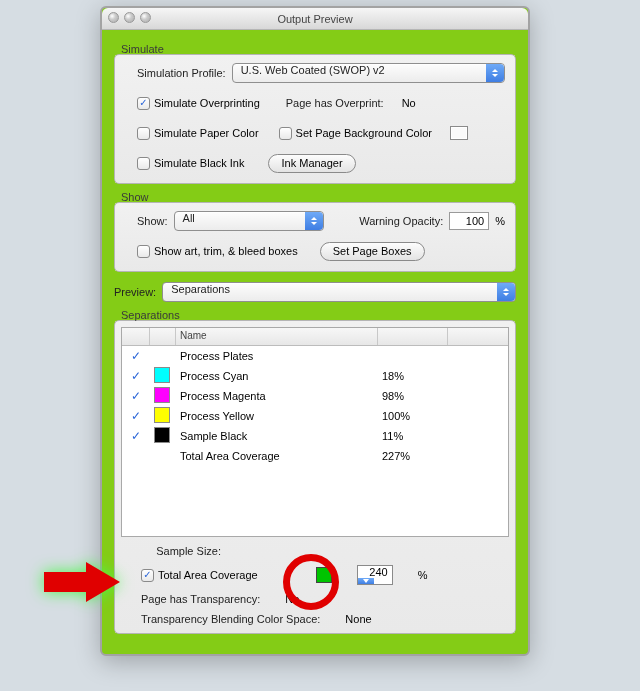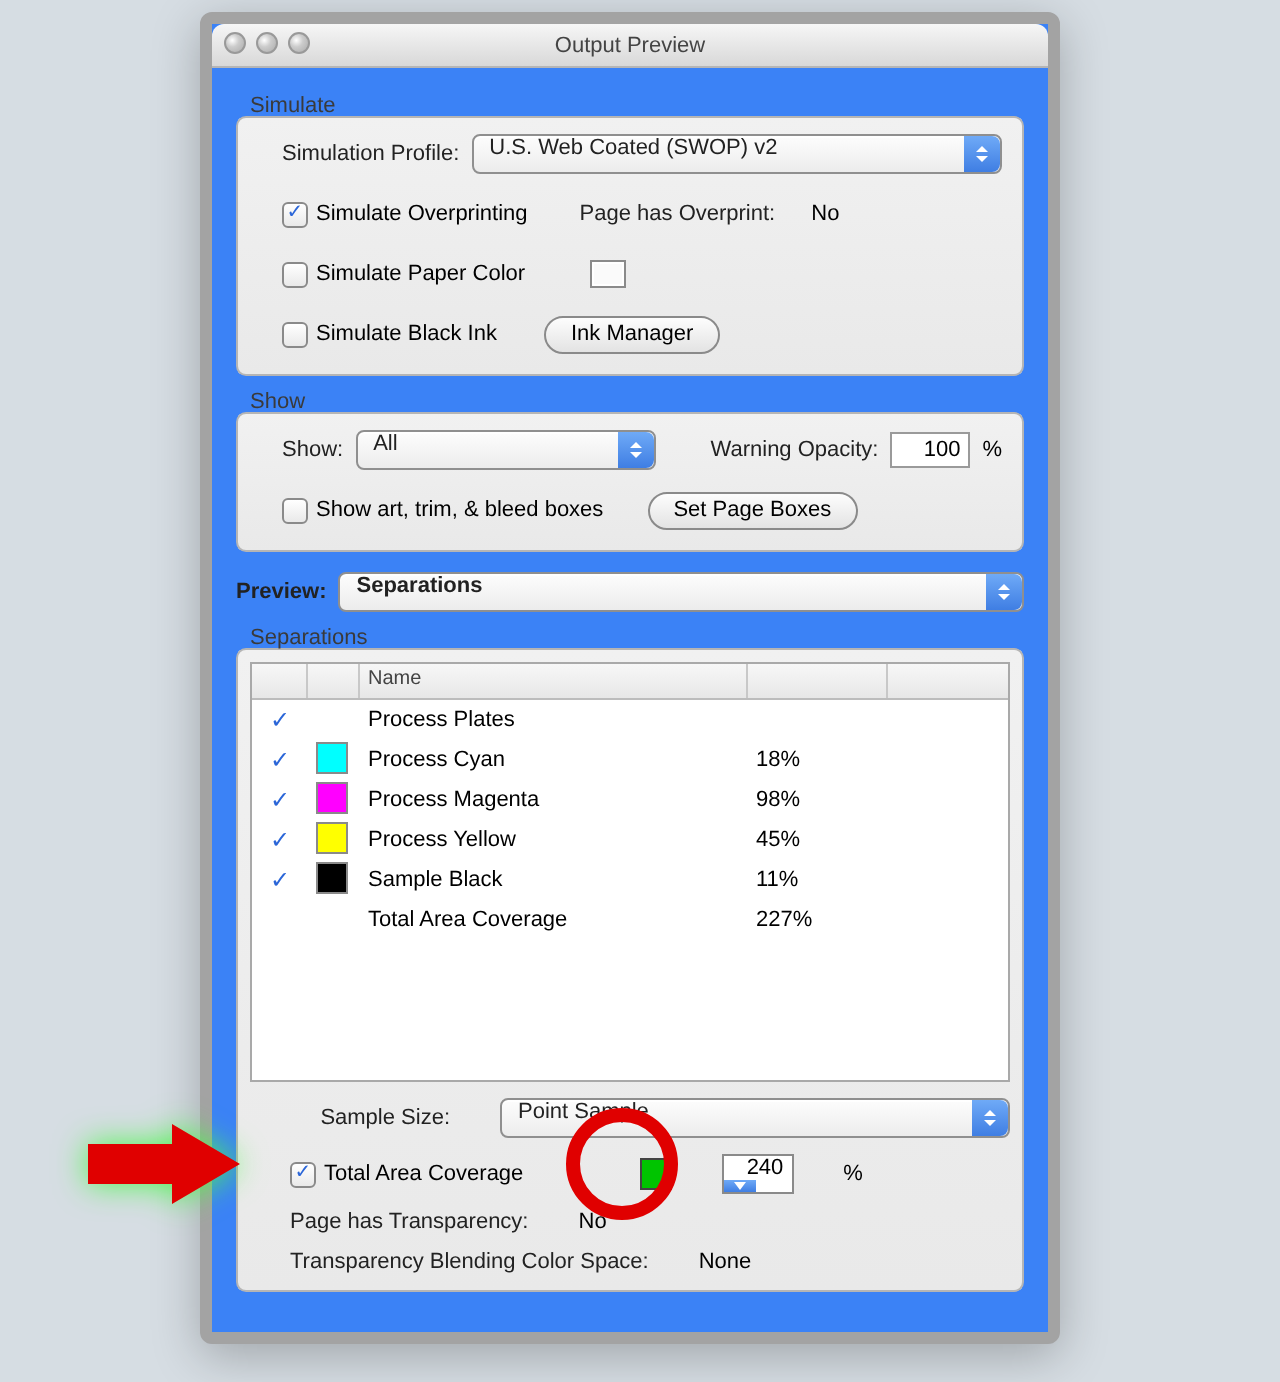--- a/index.html
+++ b/index.html
@@ -10,22 +10,22 @@
     width: 640px;
     height: 691px;
     overflow: hidden;
     position: relative;
   }
   .window {
     position: absolute;
     left: 100px;
     top: 6px;
     width: 430px;
-    background: #3b82f6;
-    border: 6px solid #a3a3a3;
+    background: #84cc16;
+    border: 2px solid #a3a3a3;
     border-radius: 6px;
     box-shadow: 0 6px 24px rgba(0,0,0,0.25);
     padding-bottom: 6px;
   }
   .titlebar {
     height: 22px;
     background: linear-gradient(#f6f6f6,#d8d8d8);
     border-bottom: 1px solid #b5b5b5;
     border-radius: 6px 6px 0 0;
     position: relative;
@@ -126,21 +126,21 @@
   .textfield {
     height: 18px; width: 40px;
     border: 1px solid #9a9a9a;
     background: #fff;
     font-size: 11px;
     padding: 0 4px;
     text-align: right;
   }
 
   
-  .prefrow { display: flex; align-items: center; gap: 6px; margin: 4px 0 10px 0; font-weight: bold; }
+  .prefrow { display: flex; align-items: center; gap: 6px; margin: 4px 0 10px 0; }
 
   
   .sep-table {
     border: 1px solid #a9a9a9;
     background: #fff;
     height: 210px;
     overflow: hidden;
   }
   .sep-header {
     display: grid;
@@ -258,20 +258,24 @@
         <span style="width:6px"></span>
         <span>No</span>
       </div>
 
       <div class="row sp">
         <span class="chk">
           <span class="chkbox"></span>
           <span>Simulate Paper Color</span>
         </span>
         <span style="width:8px"></span>
+        <span class="chk">
+          <span class="chkbox"></span>
+          <span>Set Page Background Color</span>
+        </span>
         <span style="width:6px"></span>
         <span class="swatch"></span>
       </div>
 
       <div class="row sp">
         <span class="chk">
           <span class="chkbox"></span>
           <span>Simulate Black Ink</span>
         </span>
         <span style="width:12px"></span>
@@ -346,21 +350,21 @@
               <div><span class="eye">✓</span></div>
               <div><span class="colbox" style="background: rgb(255, 0, 255);"></span></div>
               <div>Process Magenta</div>
               <div>98%</div>
               <div></div>
             </div>
             <div class="sep-row">
               <div><span class="eye">✓</span></div>
               <div><span class="colbox" style="background: rgb(255, 255, 0);"></span></div>
               <div>Process Yellow</div>
-              <div>45%</div>
+              <div>100%</div>
               <div></div>
             </div>
             <div class="sep-row">
               <div><span class="eye">✓</span></div>
               <div><span class="colbox" style="background: rgb(0, 0, 0);"></span></div>
               <div>Sample Black</div>
               <div>11%</div>
               <div></div>
             </div>
             <div class="sep-row">
@@ -368,24 +372,20 @@
               <div></div>
               <div>Total Area Coverage</div>
               <div>227%</div>
               <div></div>
             </div>
           </div>
       </div>
 
       <div class="bottom-row">
         <label style="width:80px" class="lbl-right">Sample Size:</label>
-        <span class="dropdown" style="flex:1">
-          <span>Point Sample</span>
-          <span class="arrows"></span>
-        </span>
       </div>
 
       <div class="bottom-row" id="tac-row">
         <span class="chk">
           <span class="chkbox">✓</span>
           <span>Total Area Coverage</span>
         </span>
         <span style="width:8px"></span>
         <span class="green-swatch"></span>
         <span class="spinner">

